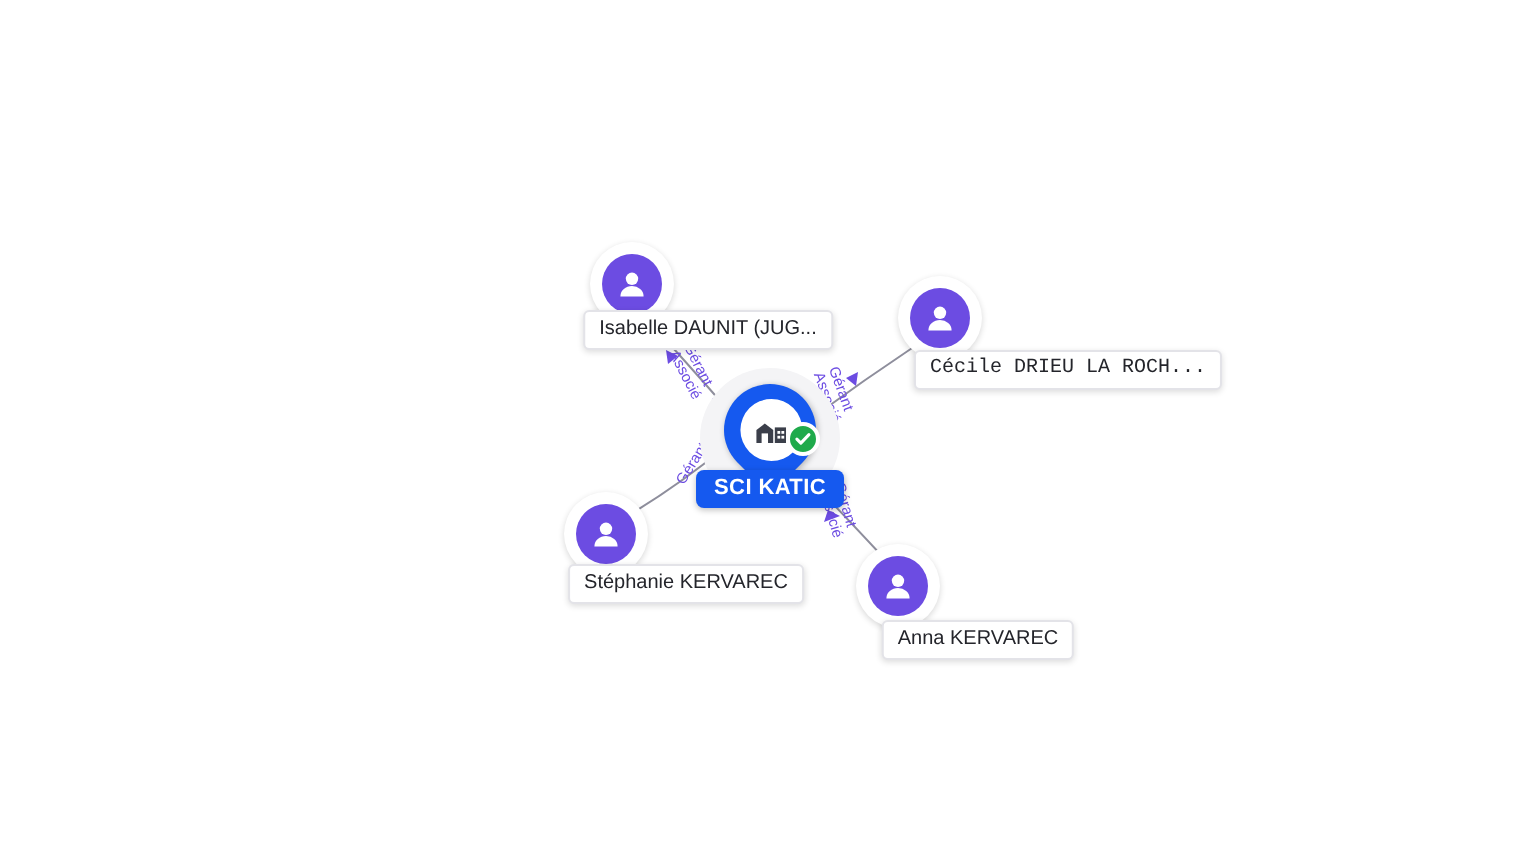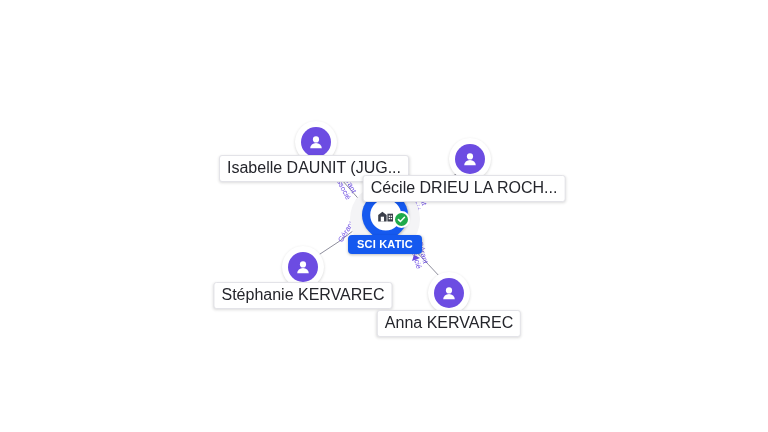--- a/index.html
+++ b/index.html
@@ -133,26 +133,27 @@
     background: #6c4ce2;
     display: flex;
     align-items: center;
     justify-content: center;
   }
   .person-chip {
     position: absolute;
     transform: translateX(-50%);
     background: #ffffff;
     color: #24252b;
-    font-size: 16px;
+    font-size: 10px;
     padding: 3px 7px 4px;
     border-radius: 3px;
     white-space: nowrap;
     border: 1px solid #e3e3e8;
     box-shadow: 0 1px 3px rgba(0,0,0,.14);
+    margin-left: 40px;
   }
 
   
   .edge-label {
     position: absolute;
     font-size: 7.5px;
     color: #6c4ce2;
     white-space: nowrap;
     transform-origin: 0 0;
     pointer-events: none;
@@ -228,21 +229,21 @@
       <div class="person-chip" style="left: 314px; top: 155px;">Isabelle DAUNIT (JUG...</div>
       <div class="person-node" style="left: 470px; top: 159px;">
         <div class="person-halo"></div>
         <div class="avatar" style="background: rgb(108, 76, 226);">
           <svg width="16" height="16" viewBox="0 0 16 16">
             <circle cx="8" cy="5.4" r="3.1" fill="#ffffff"></circle>
             <path d="M2.2 14.2 a5.8 5.2 0 0 1 11.6 0 Z" fill="#ffffff"></path>
           </svg>
         </div>
       </div>
-      <div class="person-chip" style="left: 464px; top: 175px;">Cécile DRIEU LA ROCH...</div>
+      <div class="person-chip" style="left: 494px; top: 175px; font-family: Liberation Mono, monospace;">Cécile DRIEU LA ROCH...</div>
       <div class="person-node" style="left: 303px; top: 267px;">
         <div class="person-halo"></div>
         <div class="avatar" style="background: rgb(108, 76, 226);">
           <svg width="16" height="16" viewBox="0 0 16 16">
             <circle cx="8" cy="5.4" r="3.1" fill="#ffffff"></circle>
             <path d="M2.2 14.2 a5.8 5.2 0 0 1 11.6 0 Z" fill="#ffffff"></path>
           </svg>
         </div>
       </div>
       <div class="person-chip" style="left: 303px; top: 282px;">Stéphanie KERVAREC</div>

